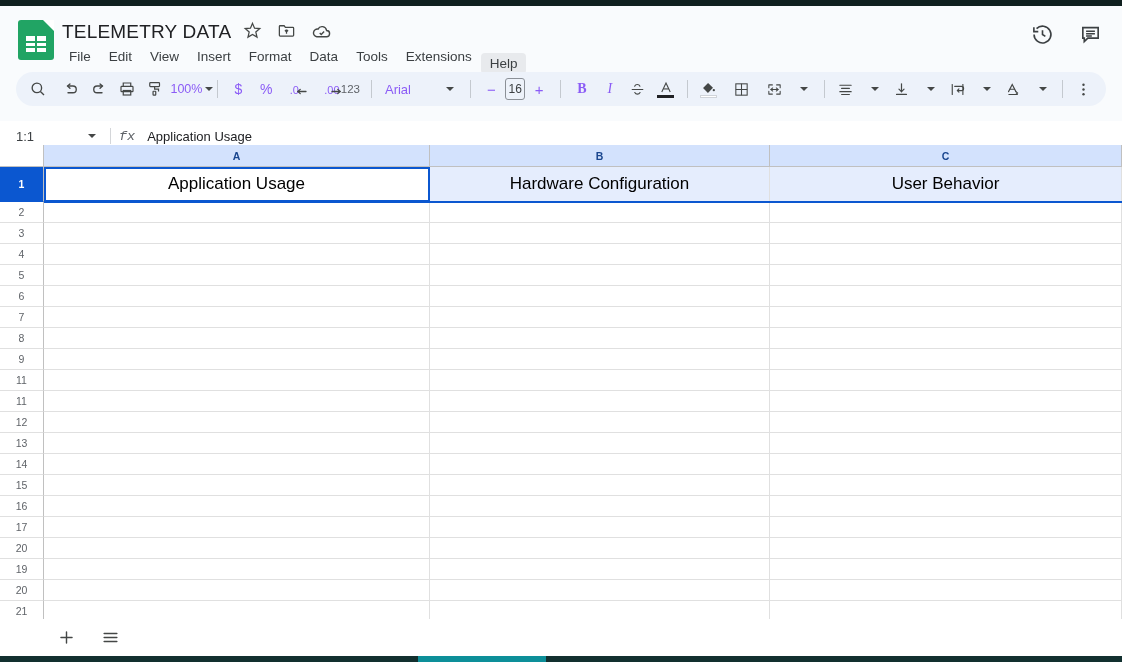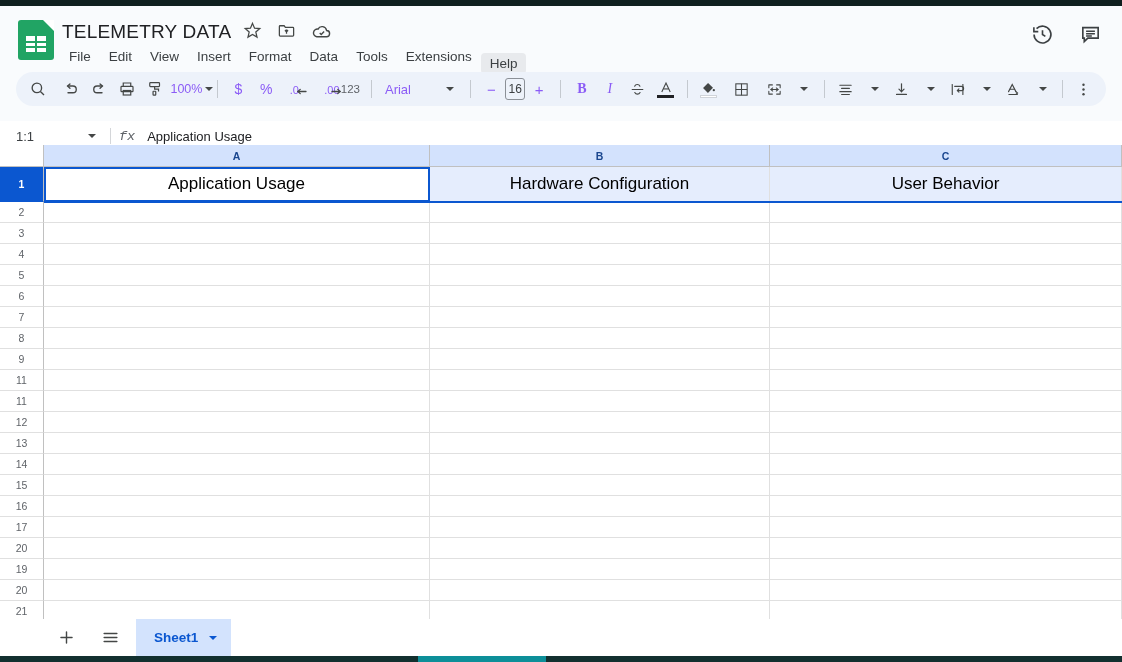--- a/index.html
+++ b/index.html
@@ -558,23 +558,19 @@
         <path d="M12 5v14M5 12h14"></path>
       </svg>
     </div>
     <div class="mgap"></div>
     <div class="sb-btn" title="All sheets">
       <svg width="19" height="19" viewBox="0 0 24 24" fill="none" stroke="#444746" stroke-width="1.9" stroke-linecap="round">
         <path d="M4 7h16M4 12h16M4 17h16"></path>
       </svg>
     </div>
     <div class="mgap"></div>
-    <div class="sheet-tab">
-      <span>Sheet1</span>
-      <span class="caret"></span>
-    </div>
   </div>
 
   <div class="edge-bottom">
     <div class="teal"></div>
   </div>
 
 </div>
 
 </body></html>

